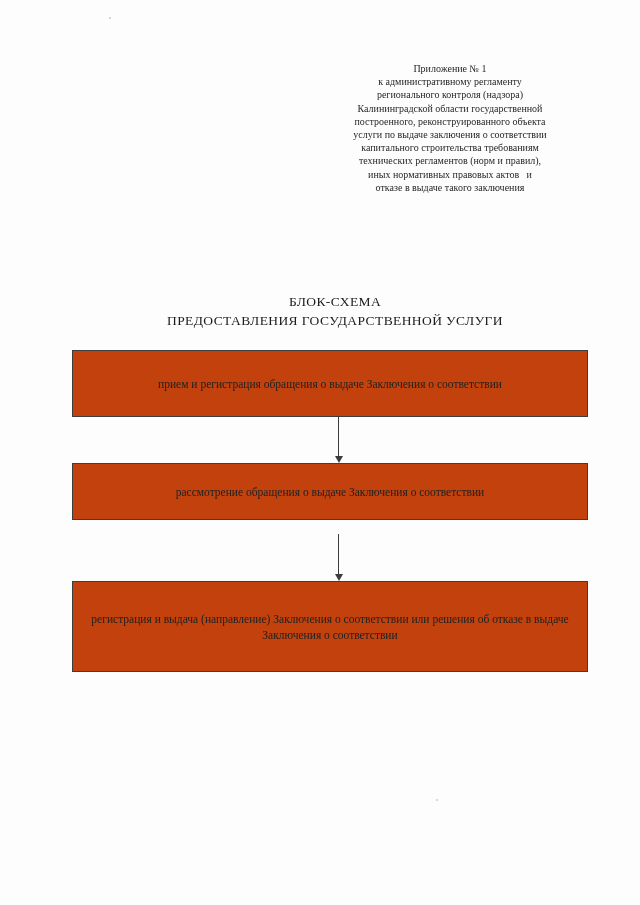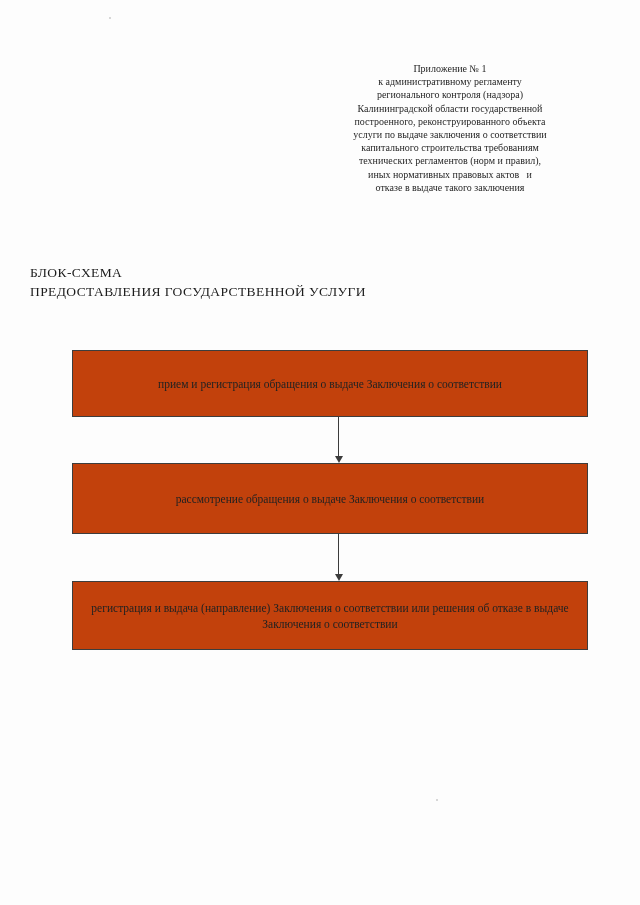--- a/index.html
+++ b/index.html
@@ -27,23 +27,24 @@
     line-height: 13.2px;
     color: #262626;
     font-family: Liberation Serif, serif;
   }
   .appendix-line {
     white-space: pre;
   }
   
   .title {
     position: absolute;
-    top: 263px;
+    top: 292px;
     left: 30px;
     width: 610px;
+    text-align: center;
     font-size: 13.5px;
     line-height: 19px;
     letter-spacing: 0.4px;
     color: #1c1c1c;
   }
   
   .box {
     position: absolute;
     left: 72px;
     width: 516px;
@@ -53,22 +54,22 @@
     align-items: center;
     justify-content: center;
     text-align: center;
     font-size: 11.5px;
     line-height: 16px;
     padding: 6px 14px;
     color: #222222;
     background: #c2410c;
   }
   .box1 { top: 350px; height: 67px; }
-  .box2 { top: 463px; height: 71px; }
-  .box3 { top: 581px; height: 69px; }
+  .box2 { top: 463px; height: 57px; }
+  .box3 { top: 581px; height: 91px; }
   
   .arrow {
     position: absolute;
     left: 334px;
     width: 9px;
     display: flex;
     flex-direction: column;
     align-items: center;
   }
   .arrow1 { top: 417px; height: 46px; }

